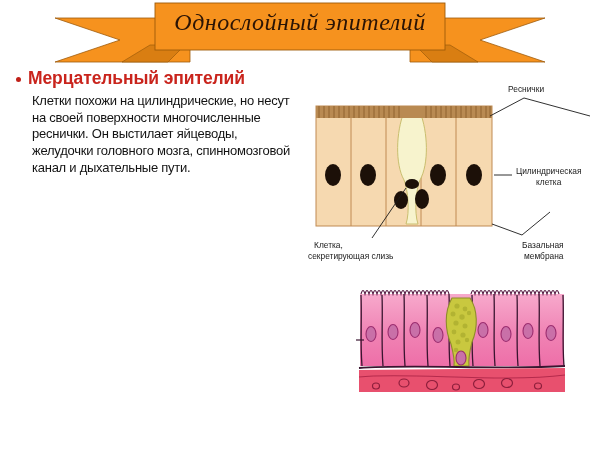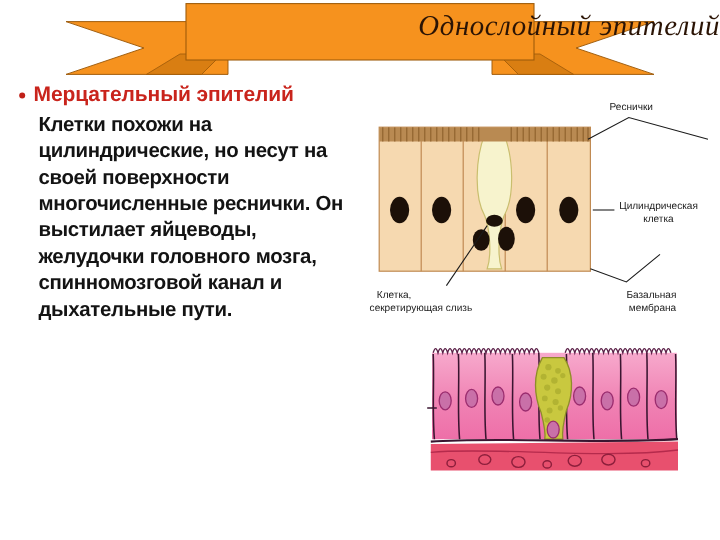--- a/index.html
+++ b/index.html
@@ -24,21 +24,21 @@
     top: 0;
     width: 600px;
     height: 68px;
   }
   .banner-svg { display: block; }
   .banner-title {
     position: absolute;
     left: 0;
     top: 9px;
     width: 600px;
-    text-align: right;
+    text-align: center;
     font-family: "Liberation Serif", "DejaVu Serif", serif;
     font-style: italic;
     font-weight: 400;
     font-size: 24px;
     letter-spacing: 0.5px;
     color: #2b1405;
     white-space: nowrap;
     pointer-events: none;
   }
 
@@ -66,22 +66,22 @@
   .heading {
     font-size: 17.5px;
     font-weight: bold;
     line-height: 1.18;
     color: #c9241c;
     letter-spacing: -0.1px;
   }
   .body-text {
     margin-top: 4px;
     padding-left: 20px;
-    font-size: 17px;
-    font-weight: bold;
+    font-size: 13px;
+    font-weight: normal;
     line-height: 1.30;
     color: #131313;
     letter-spacing: -0.25px;
     word-spacing: 0px;
   }
 
   
   .diagram-top {
     position: absolute;
     left: 300px;

